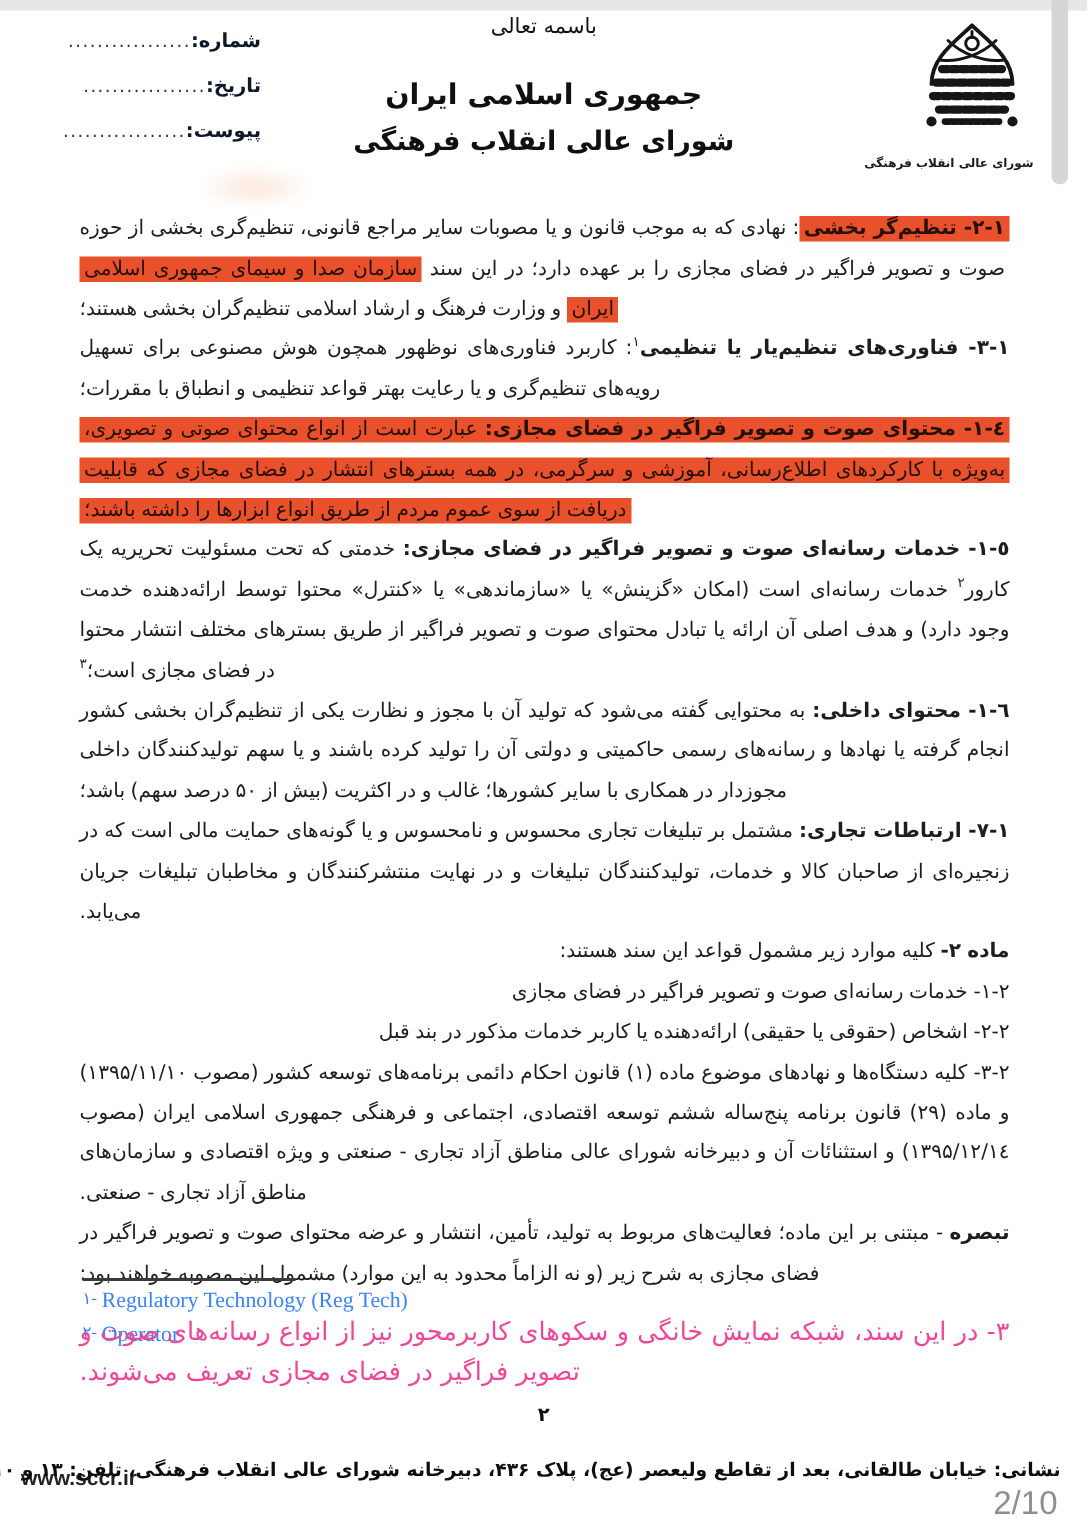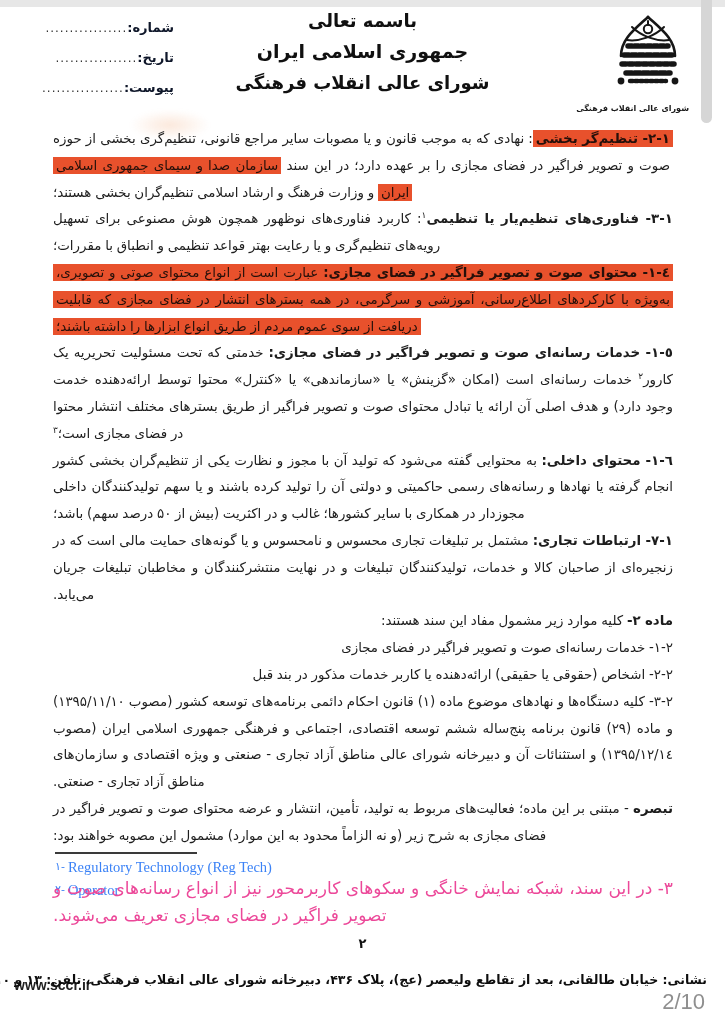--- a/index.html
+++ b/index.html
@@ -7,30 +7,30 @@
         font-family:"DejaVu Sans",sans-serif;color:#1d1d1d;}
   .scan-top-edge{position:absolute;top:0;left:0;width:725px;height:7px;background:#e7e7e7;}
   .scrollbar-thumb{position:absolute;top:0;right:13px;width:11px;height:123px;background:#d6d6d6;border-radius:0 0 6px 6px;}
 
   
   .ref-fields{position:absolute;top:20px;left:16px;width:158px;direction:rtl;}
   .field{display:flex;align-items:baseline;height:30px;}
   .flabel{font-weight:bold;font-size:13px;color:#0f172a;white-space:nowrap;}
   .fdots{font-size:12px;color:#333;letter-spacing:1px;overflow:hidden;white-space:nowrap;}
   .masthead{position:absolute;top:10px;left:50%;transform:translateX(-50%);width:300px;text-align:center;color:#101010;direction:rtl;}
-  .m1{font-size:18px;font-weight:bold;margin-bottom:9px;}
+  .m1{font-size:14px;font-weight:normal;margin-bottom:26px;}
   .m2{font-size:19px;font-weight:bold;margin-bottom:10px;}
   .m3{font-size:18px;font-weight:bold;}
   .emblem-wrap{position:absolute;top:14px;right:36px;width:82px;text-align:center;}
   .emblem-caption{font-size:8px;font-weight:bold;color:#1b1b1b;margin-top:2px;direction:rtl;white-space:nowrap;}
   .watermark{position:absolute;left:130px;top:110px;width:80px;height:30px;
              background:radial-gradient(closest-side,rgba(238,150,92,0.22),rgba(238,150,92,0));filter:blur(2px);}
 
   
-  .doc-body{position:absolute;top:126px;left:53px;right:52px;direction:rtl;
+  .doc-body{position:absolute;top:140px;left:53px;right:52px;direction:rtl;
             font-size:13.4px;line-height:26.8px;text-align:justify;text-align-last:left;
             color:#1d1d1d;word-spacing:-0.5px;}
   .doc-body p{margin:0;}
   p.row-r{text-align:right;text-align-last:right;}
   .bold{font-weight:bold;}
   .hl{background:#e8512c;color:#26100a;padding:1px 3px;
       box-decoration-break:clone;-webkit-box-decoration-break:clone;}
   sup.fnref{font-size:9px;line-height:0;vertical-align:super;}
 
   
@@ -100,21 +100,21 @@
     <div class="emblem-caption">شورای عالی انقلاب فرهنگی</div>
   </div>
 
   <main class="doc-body">
     <p><span class="hl bold">۲-۱- تنظیم‌گر بخشی</span><span>: نهادی که به موجب قانون و یا مصوبات سایر مراجع قانونی، تنظیم‌گری بخشی از حوزه صوت و تصویر فراگیر در فضای مجازی را بر عهده دارد؛ در این سند </span><span class="hl">سازمان صدا و سیمای جمهوری اسلامی ایران</span><span> و وزارت فرهنگ و ارشاد اسلامی تنظیم‌گران بخشی هستند؛</span></p>
     <p><span class="bold">۳-۱- فناوری‌های تنظیم‌یار یا تنظیمی</span><sup class="fnref">۱</sup><span>: کاربرد فناوری‌های نوظهور همچون هوش مصنوعی برای تسهیل رویه‌های تنظیم‌گری و یا رعایت بهتر قواعد تنظیمی و انطباق با مقررات؛</span></p>
     <p><span class="hl"><span class="bold">٤-۱- محتوای صوت و تصویر فراگیر در فضای مجازی:</span><span> عبارت است از انواع محتوای صوتی و تصویری، به‌ویژه با کارکردهای اطلاع‌رسانی، آموزشی و سرگرمی، در همه بسترهای انتشار در فضای مجازی که قابلیت دریافت از سوی عموم مردم از طریق انواع ابزارها را داشته باشند؛</span></span></p>
     <p><span class="bold">٥-۱- خدمات رسانه‌ای صوت و تصویر فراگیر در فضای مجازی:</span><span> خدمتی که تحت مسئولیت تحریریه یک کارور</span><sup class="fnref">۲</sup><span> خدمات رسانه‌ای است (امکان «گزینش» یا «سازماندهی» یا «کنترل» محتوا توسط ارائه‌دهنده خدمت وجود دارد) و هدف اصلی آن ارائه یا تبادل محتوای صوت و تصویر فراگیر از طریق بسترهای مختلف انتشار محتوا در فضای مجازی است؛</span><sup class="fnref">۳</sup></p>
     <p><span class="bold">٦-۱- محتوای داخلی:</span><span> به محتوایی گفته می‌شود که تولید آن با مجوز و نظارت یکی از تنظیم‌گران بخشی کشور انجام گرفته یا نهادها و رسانه‌های رسمی حاکمیتی و دولتی آن را تولید کرده باشند و یا سهم تولیدکنندگان داخلی مجوزدار در همکاری با سایر کشورها؛ غالب و در اکثریت (بیش از ۵۰ درصد سهم) باشد؛</span></p>
     <p><span class="bold">۷-۱- ارتباطات تجاری:</span><span> مشتمل بر تبلیغات تجاری محسوس و نامحسوس و یا گونه‌های حمایت مالی است که در زنجیره‌ای از صاحبان کالا و خدمات، تولیدکنندگان تبلیغات و در نهایت منتشرکنندگان و مخاطبان تبلیغات جریان می‌یابد.</span></p>
-    <p class="row-r"><span class="bold">ماده ۲-</span><span> کلیه موارد زیر مشمول مفاد این سند هستند:</span></p>
+    <p class="row-r"><span class="bold">ماده ۲-</span><span> کلیه موارد زیر مشمول قواعد این سند هستند:</span></p>
     <p class="row-r">۱-۲- خدمات رسانه‌ای صوت و تصویر فراگیر در فضای مجازی</p>
     <p class="row-r">۲-۲- اشخاص (حقوقی یا حقیقی) ارائه‌دهنده یا کاربر خدمات مذکور در بند قبل</p>
     <p>۳-۲- کلیه دستگاه‌ها و نهادهای موضوع ماده (۱) قانون احکام دائمی برنامه‌های توسعه کشور (مصوب ۱۳۹۵/۱۱/۱۰) و ماده (۲۹) قانون برنامه پنج‌ساله ششم توسعه اقتصادی، اجتماعی و فرهنگی جمهوری اسلامی ایران (مصوب ۱۳۹۵/۱۲/۱٤) و استثنائات آن و دبیرخانه شورای عالی مناطق آزاد تجاری - صنعتی و ویژه اقتصادی و سازمان‌های مناطق آزاد تجاری - صنعتی.</p>
     <p><span class="bold">تبصره</span><span> - مبتنی بر این ماده؛ فعالیت‌های مربوط به تولید، تأمین، انتشار و عرضه محتوای صوت و تصویر فراگیر در فضای مجازی به شرح زیر (و نه الزاماً محدود به این موارد) مشمول این مصوبه خواهند بود:</span></p>
   </main>
 
   <div class="fn-divider"></div>
   <div class="fn fn1"><span class="fn-num">۱-</span><span>Regulatory Technology (Reg Tech)</span></div>
   <div class="fn fn2"><span class="fn-num">۲-</span><span>Operator</span></div>
   <div class="fn3">۳- در این سند، شبکه نمایش خانگی و سکوهای کاربرمحور نیز از انواع رسانه‌های صوت و تصویر فراگیر در فضای مجازی تعریف می‌شوند.</div>

